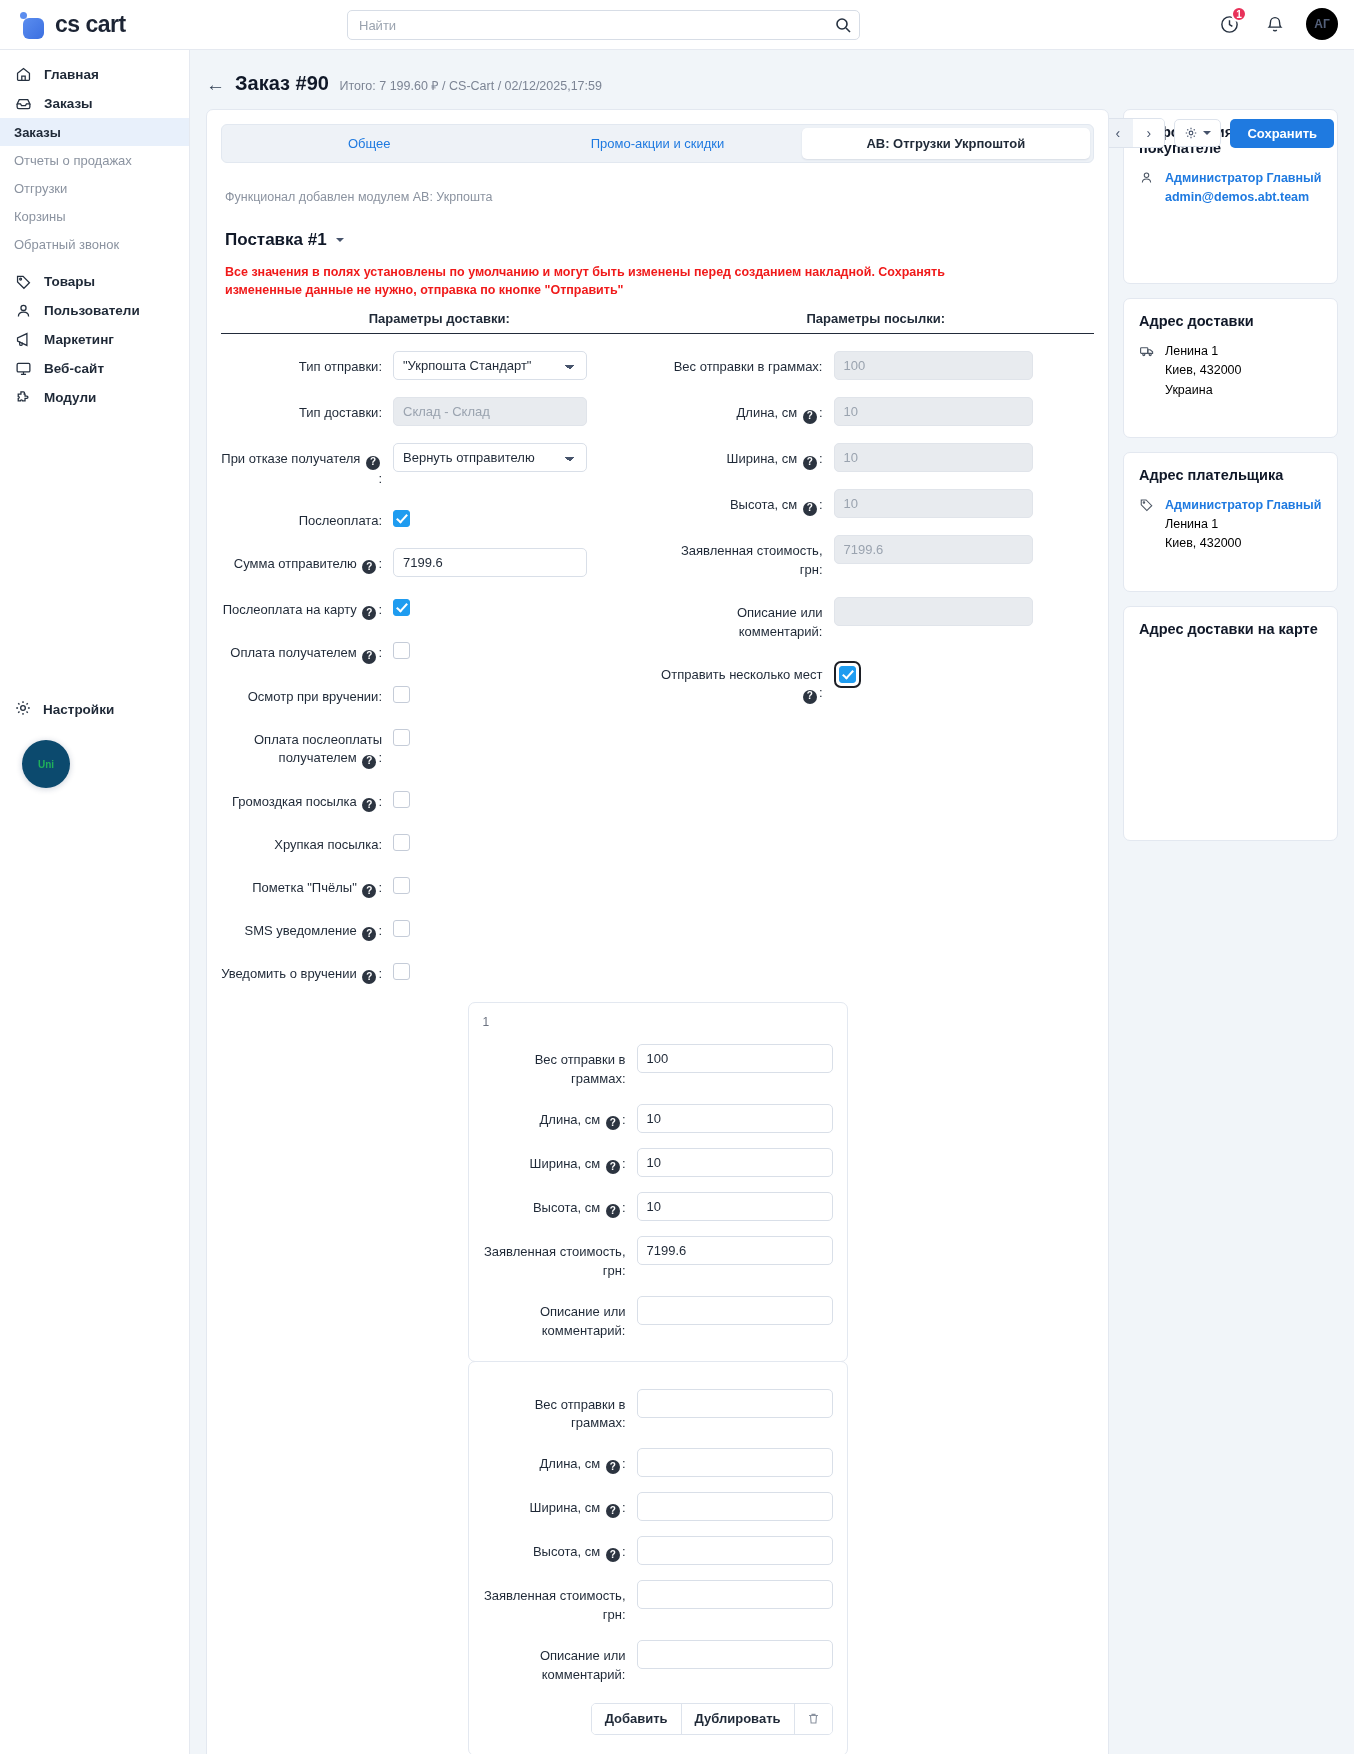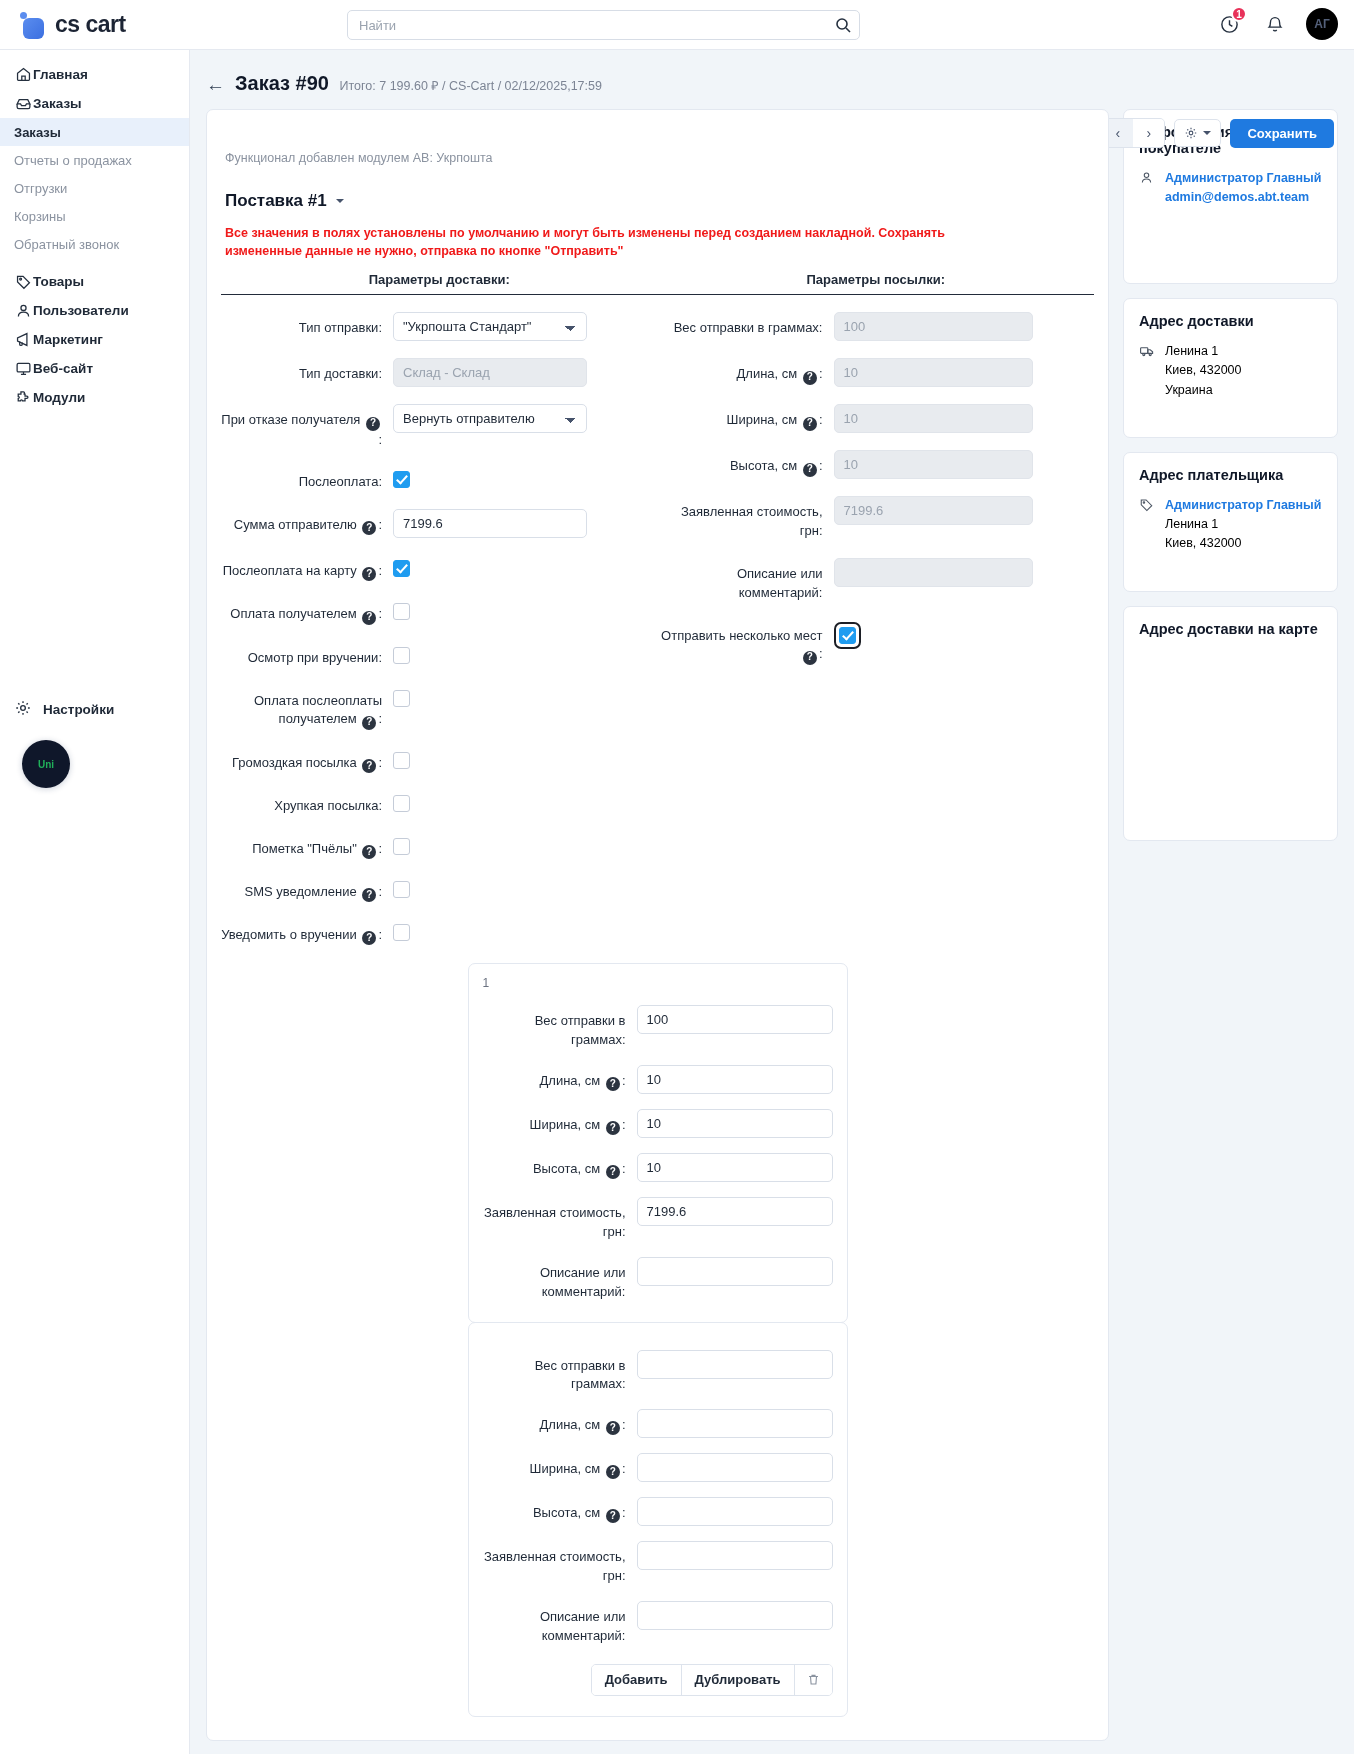--- a/index.html
+++ b/index.html
@@ -41,37 +41,37 @@
     display:flex; align-items:center; justify-content:center; border:2px solid #fff;
   }
   .avatar{
     width:32px; height:32px; border-radius:50%; background:#000000; color:#54607a;
     display:flex; align-items:center; justify-content:center; font-size:12px; font-weight:600;
     cursor:pointer;
   }
   .layout{ display:flex; height:1704px; }
   .sidebar{ width:190px; background:#fff; border-right:1px solid #e5e9f0; padding-top:10px; position:relative; flex-shrink:0; }
   .nav-item{
-    display:flex; align-items:center; height:28px; padding:0 14px; margin:0 0 1px 0;
+    display:flex; align-items:center; gap:11px; height:28px; padding:0 14px; margin:0 0 1px 0;
     color:#1f2937; font-size:13.5px; font-weight:700; cursor:pointer;
   }
   .nav-item .ico{ width:19px; display:flex; align-items:center; justify-content:center; flex-shrink:0; }
   .sub-item{
     height:28px; display:flex; align-items:center; padding:0 14px; font-size:13px; cursor:pointer;
   }
   .sub-item.active{ background:#e8f0fb; font-weight:700; color:#1f2937; }
   .sub-item.muted{ color:#8b93a0; }
   .nav-gap{ height:9px; }
   .settings-item{
     position:absolute; left:0; top:645px; display:flex; align-items:center; gap:11px;
     padding:0 14px; height:28px; font-weight:700; font-size:13.5px; cursor:pointer;
   }
   .uni-badge{
     position:absolute; left:22px; top:690px; width:48px; height:48px; border-radius:50%;
-    background:#0f172a; box-shadow:0 1px 6px rgba(20,40,80,.22);
+    background:#0c4a6e; box-shadow:0 1px 6px rgba(20,40,80,.22);
     display:flex; align-items:center; justify-content:center;
     font-size:10px; font-weight:700; color:#20b05a; cursor:pointer;
   }
   .main{ flex:1; padding:0; position:relative; }
   .page-head{ display:flex; align-items:flex-start; padding:22px 16px 0 16px; }
   .back-arrow{ font-size:19px; color:#334155; margin-right:10px; cursor:pointer; line-height:1; margin-top:3px; }
   .title-h{ font-size:20px; font-weight:700; color:#101828; margin-right:7px; }
   .title-sub{ font-size:12.5px; color:#7c8494; }
   .head-actions{ position:absolute; right:20px; top:68px; display:flex; align-items:center; gap:0; }
   .nav-group{ display:flex; border:1px solid #dde3ec; border-radius:5px; overflow:hidden; background:#eef2f7; margin-right:9px; }
@@ -348,20 +348,31 @@
         </svg>
         <span class="caret"></span>
       </div>
       <button class="save-btn">Сохранить</button>
     </div>
 
     <div class="content-row">
 
       <div class="card main-card">
 
+        <div class="tabs">
+          <div class="tab">
+            <span>Общее</span>
+          </div>
+          <div class="tab">
+            <span>Промо-акции и скидки</span>
+          </div>
+          <div class="tab active">
+            <span>AB: Отгрузки Укрпоштой</span>
+          </div>
+        </div>
 
         <div class="module-note">Функционал добавлен модулем AB: Укрпошта</div>
 
         <div class="section-title">
           <span class="t">Поставка #1</span>
           <span class="caret"></span>
         </div>
 
         <div class="warn">Все значения в полях установлены по умолчанию и могут быть изменены перед созданием накладной. Сохранять измененные данные не нужно, отправка по кнопке "Отправить"</div>
 

